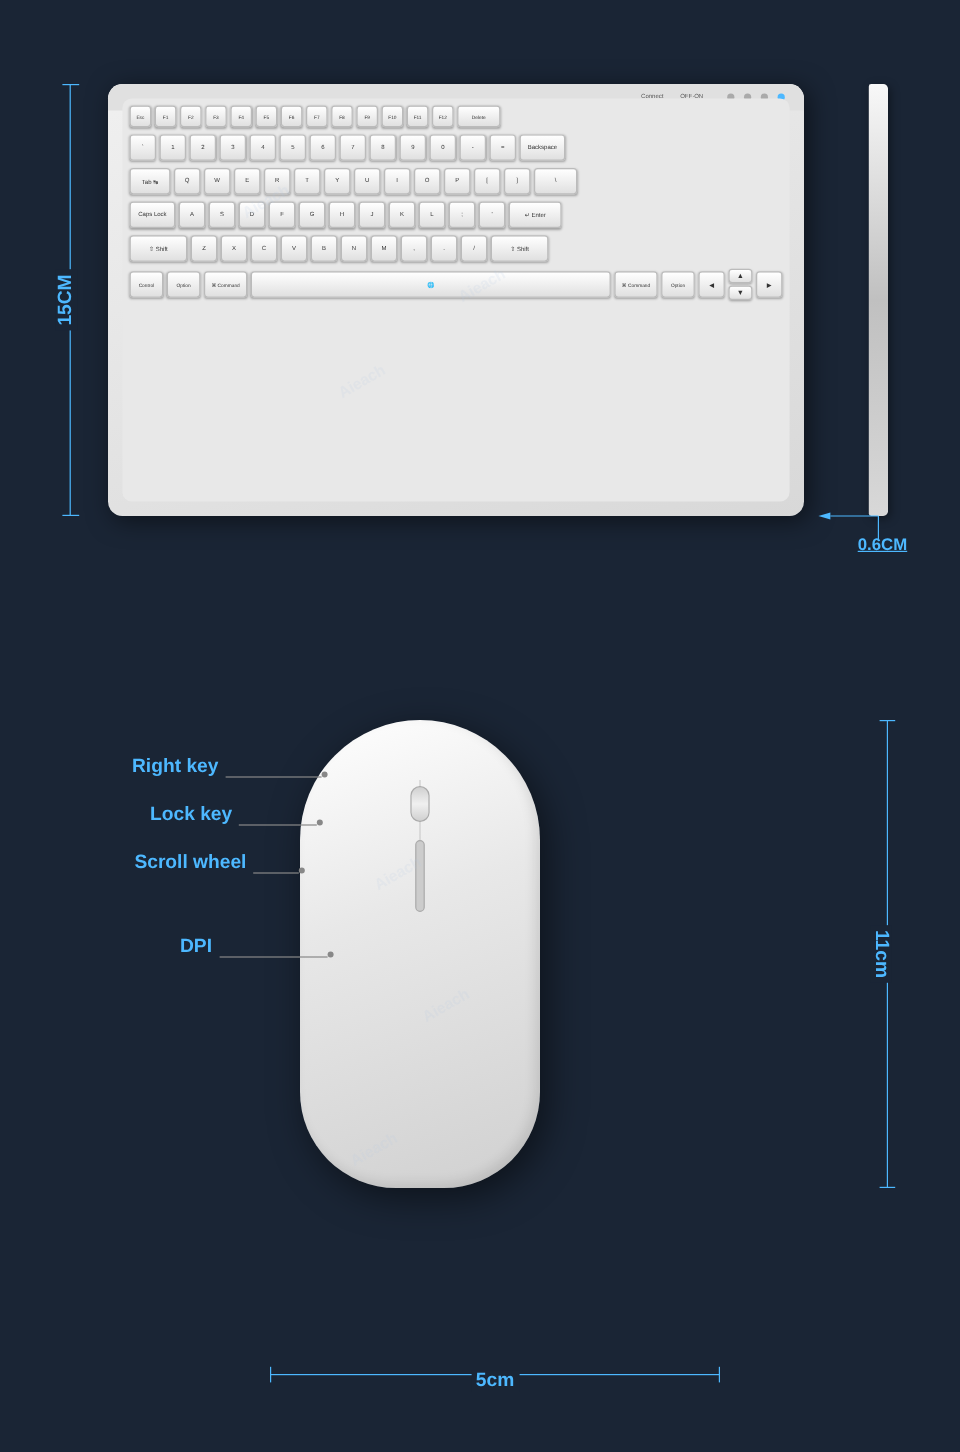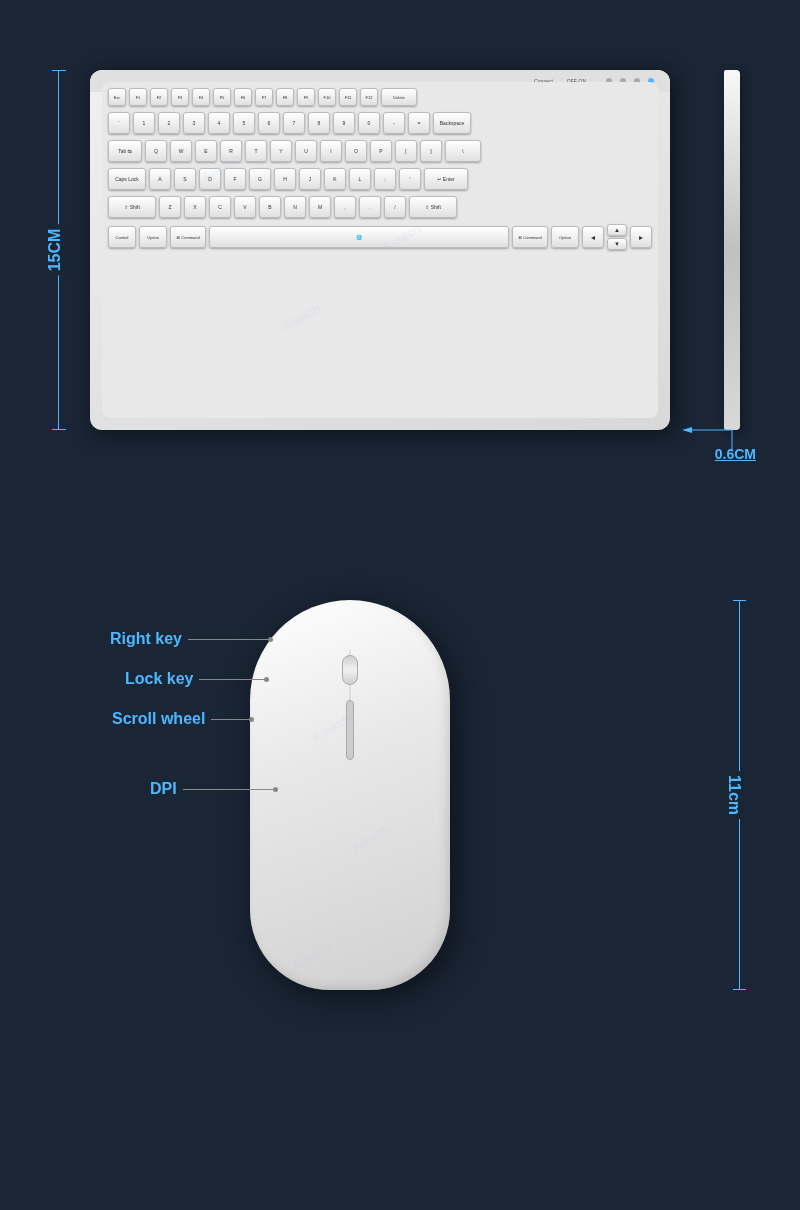--- a/index.html
+++ b/index.html
@@ -267,21 +267,21 @@
       height: 60px;
       background: #ccc;
       border-radius: 4px;
       border: 1px solid #aaa;
     }
 
     
     .annotation {
       position: absolute;
       display: flex;
-      align-items: center;
+      align-items: flex-end;
     }
     .annotation-label {
       color: #4db8ff;
       font-size: 16px;
       font-weight: bold;
       white-space: nowrap;
     }
     .annotation-line {
       height: 1px;
       background: #888;
@@ -571,18 +571,24 @@
     <div class="annotation-dot"></div>
   </div>
 
   <div class="dim-mouse-right">
     <div class="dim-mouse-right-line"></div>
     <div class="dim-mouse-right-top-tick"></div>
     <div class="dim-mouse-right-bot-tick"></div>
     <span class="dim-mouse-right-label">11cm</span>
   </div>
 
+  <div class="dim-mouse-bottom">
+    <div class="dim-mouse-bottom-line"></div>
+    <div class="dim-mouse-bottom-left-tick"></div>
+    <div class="dim-mouse-bottom-right-tick"></div>
+    <span class="dim-mouse-bottom-label">5cm</span>
+  </div>
 
 </div>
 
 <div class="watermark" style="top:720px;left:310px;">Aieach</div>
 <div class="watermark" style="top:830px;left:350px;">Aieach</div>
 <div class="watermark" style="top:950px;left:290px;">Aieach</div>
 
 </body></html>

